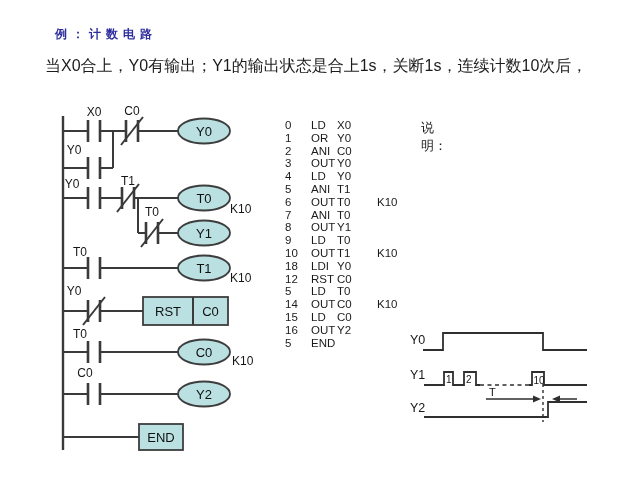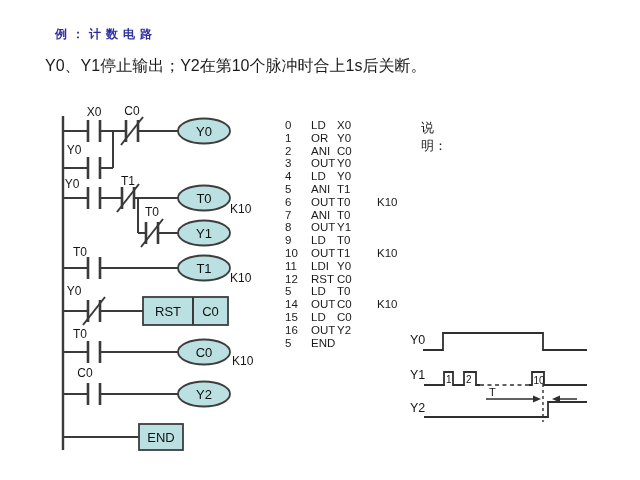--- a/index.html
+++ b/index.html
@@ -35,21 +35,21 @@
   .pl{font-size:10px;fill:#161616}
   .pl2{font-size:11px;fill:#161616}
   .ah{fill:#2f2f2f;stroke:none}
 </style>
 </head>
 <body>
 
 <div class="title">例：计数电路</div>
 
 <div class="desc">
-  <div>Y0、Y1停止输出；Y2在第10个脉冲时合上1s后关断。</div>
+  <div>当X0合上，Y0有输出；Y1的输出状态是合上1s，关断1s，连续计数10次后，</div>
 </div>
 
 <svg class="ladder-svg" width="215" height="360" viewBox="50 103 215 360">
   <path class="rail" d="M63 116 V450"></path>
 
   <g>
     <path class="wire" d="M63 131 H88 M100 131 H126 M138 131 H178"></path>
     <path class="bar" d="M88 120 V142 M100 120 V142"></path>
     <path class="bar" d="M126 120 V142 M138 120 V142"></path>
     <path class="slash" d="M121 145 L143 117"></path>
@@ -191,21 +191,21 @@
     <span class="pc pc3">T0</span>
     <span class="pc pc4"></span>
   </div>
     <div class="prow">
     <span class="pc pc1">10</span>
     <span class="pc pc2">OUT</span>
     <span class="pc pc3">T1</span>
     <span class="pc pc4">K10</span>
   </div>
     <div class="prow">
-    <span class="pc pc1">11</span>
+    <span class="pc pc1">18</span>
     <span class="pc pc2">LDI</span>
     <span class="pc pc3">Y0</span>
     <span class="pc pc4"></span>
   </div>
     <div class="prow">
     <span class="pc pc1">12</span>
     <span class="pc pc2">RST</span>
     <span class="pc pc3">C0</span>
     <span class="pc pc4"></span>
   </div>

